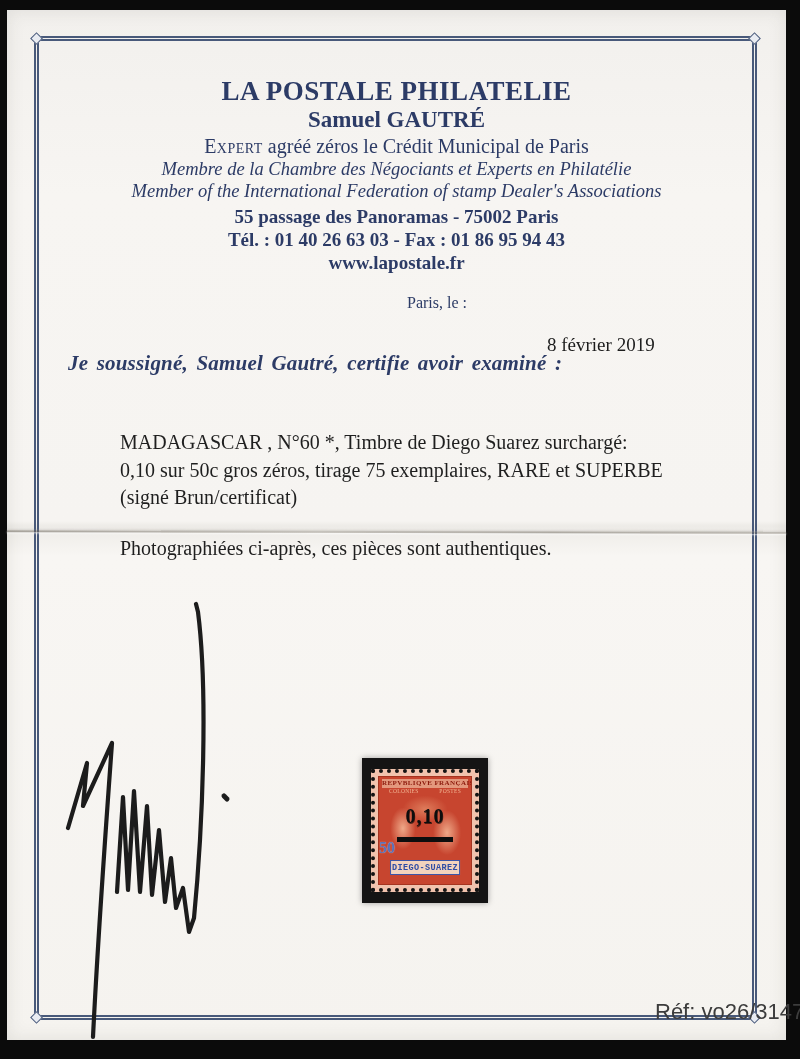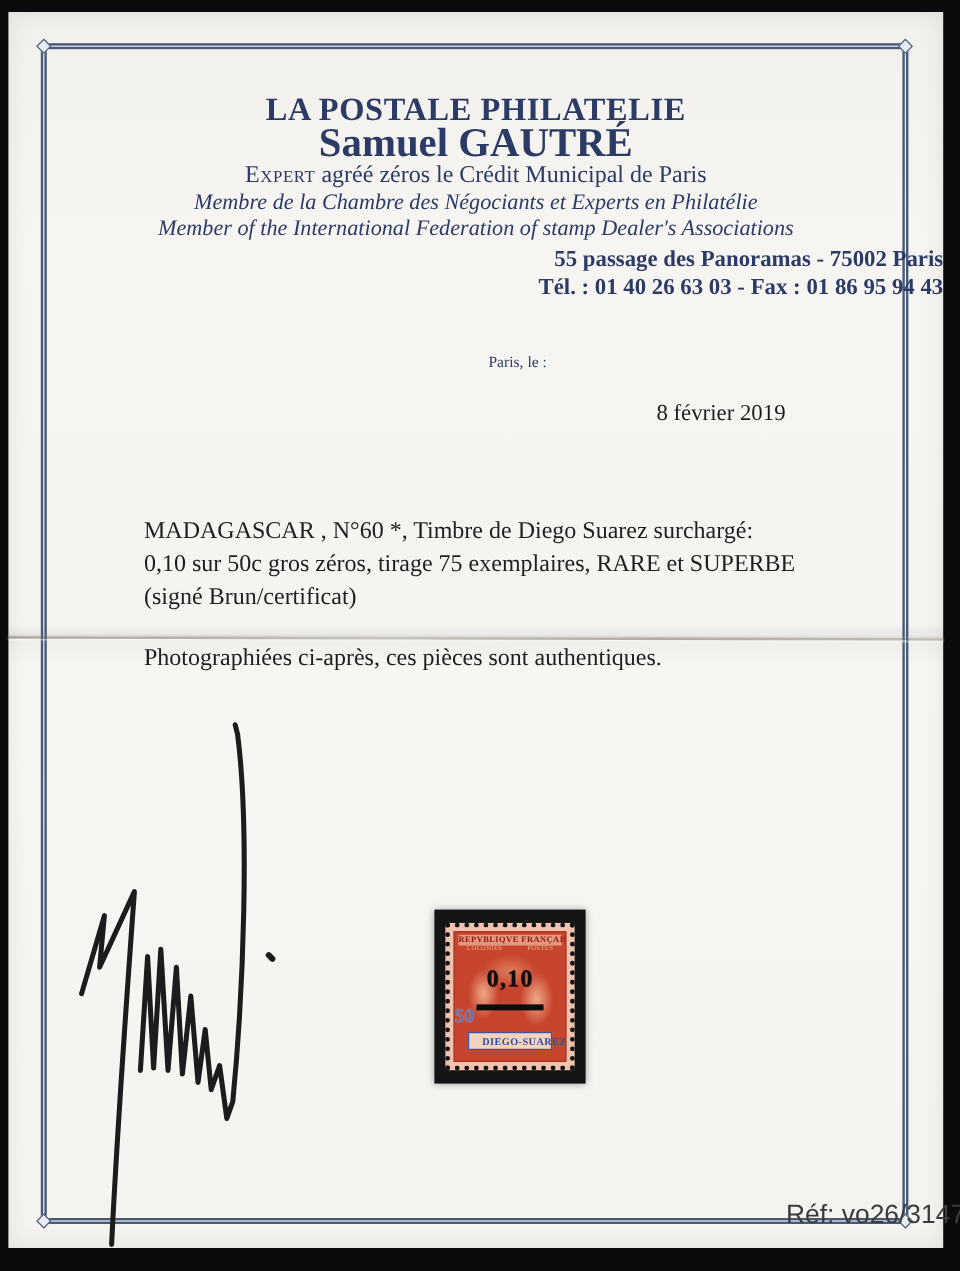--- a/index.html
+++ b/index.html
@@ -47,31 +47,31 @@
   .corner.br { right: -7px; bottom: -7px; }
 
   
   .letterhead {
     position: absolute;
     left: 0; right: 0; top: 66px;
     text-align: center;
     color: #2c3b66;
   }
   .lh-title   { font-size: 27px; font-weight: bold; letter-spacing: 0.5px; line-height: 30px; }
-  .lh-name    { font-size: 34px; font-weight: bold; line-height: 28px; }
+  .lh-name    { font-size: 23px; font-weight: bold; line-height: 28px; }
   .lh-expert  { font-size: 20px; line-height: 24px; }
   .lh-expert .sc { font-variant: small-caps; letter-spacing: 0.5px; }
   .lh-italic  { font-size: 18.5px; font-style: italic; line-height: 22px; }
-  .lh-bold    { font-size: 19px; font-weight: bold; line-height: 23px; text-align: right; }
+  .lh-bold    { font-size: 19px; font-weight: bold; line-height: 23px; }
   .lh-gap     { height: 3px; }
 
   
   .place-line {
     position: absolute; left: 400px; top: 284px;
-    color: #2c3b66; font-size: 13px;
+    color: #2c3b66; font-size: 16px;
   }
   .date-line {
     position: absolute; left: 540px; top: 324px;
     color: #1d1d1d; font-size: 19px;
   }
   .attestation {
     position: absolute; left: 61px; top: 341px;
     color: #2c3b66; font-size: 21px; font-weight: bold; font-style: italic;
     word-spacing: 3px; letter-spacing: 0.2px;
     width: 640px;
@@ -154,24 +154,23 @@
   }
   .stamp-tablet {
     position: absolute; left: 50%; bottom: 9px;
     transform: translateX(-50%);
     width: 76%; height: 15px;
     background: #f2d3bd;
     border: 1.5px solid #3c55a8;
     display: flex; align-items: center; justify-content: center;
   }
   .stamp-tablet span {
-    color: #2f4da5; font-family: Liberation Serif, serif;
+    color: #2f4da5; font-family: Liberation Mono, monospace;
     font-size: 8.5px; font-weight: bold; letter-spacing: 0.4px;
     white-space: nowrap;
-    padding-left: 24px;
   }
 
   
   .ref {
     position: absolute; left: 648px; top: 989px;
     font-family: "Liberation Sans", sans-serif;
     font-size: 22px; color: #3c3c3c;
     z-index: 6;
     white-space: nowrap;
   }
@@ -192,24 +191,26 @@
 
   <div class="letterhead">
     <div class="lh-title">LA POSTALE PHILATELIE</div>
     <div class="lh-name">Samuel GAUTRÉ</div>
     <div class="lh-expert"><span class="sc">Expert</span><span> agréé zéros le Crédit Municipal de Paris</span></div>
     <div class="lh-italic">Membre de la Chambre des Négociants et Experts en Philatélie</div>
     <div class="lh-italic">Member of the International Federation of stamp Dealer's Associations</div>
     <div class="lh-gap"></div>
     <div class="lh-bold">55 passage des Panoramas - 75002 Paris</div>
     <div class="lh-bold">Tél. : 01 40 26 63 03 - Fax : 01 86 95 94 43</div>
+    <div class="lh-bold">www.lapostale.fr</div>
   </div>
 
   <div class="place-line">Paris, le :</div>
   <div class="date-line">8 février 2019</div>
+  <div class="attestation">Je soussigné, Samuel Gautré, certifie avoir examiné :</div>
 
   <div class="description">
     <div>MADAGASCAR , N°60 *,  Timbre de Diego Suarez surchargé:</div>
     <div>0,10 sur 50c gros zéros, tirage 75 exemplaires, RARE et SUPERBE</div>
     <div>(signé Brun/certificat)</div>
   </div>
 
   <div class="authenticity">Photographiées ci-après, ces pièces sont authentiques.</div>
 
   <svg class="signature" viewBox="0 0 240 460" xmlns="http://www.w3.org/2000/svg">

